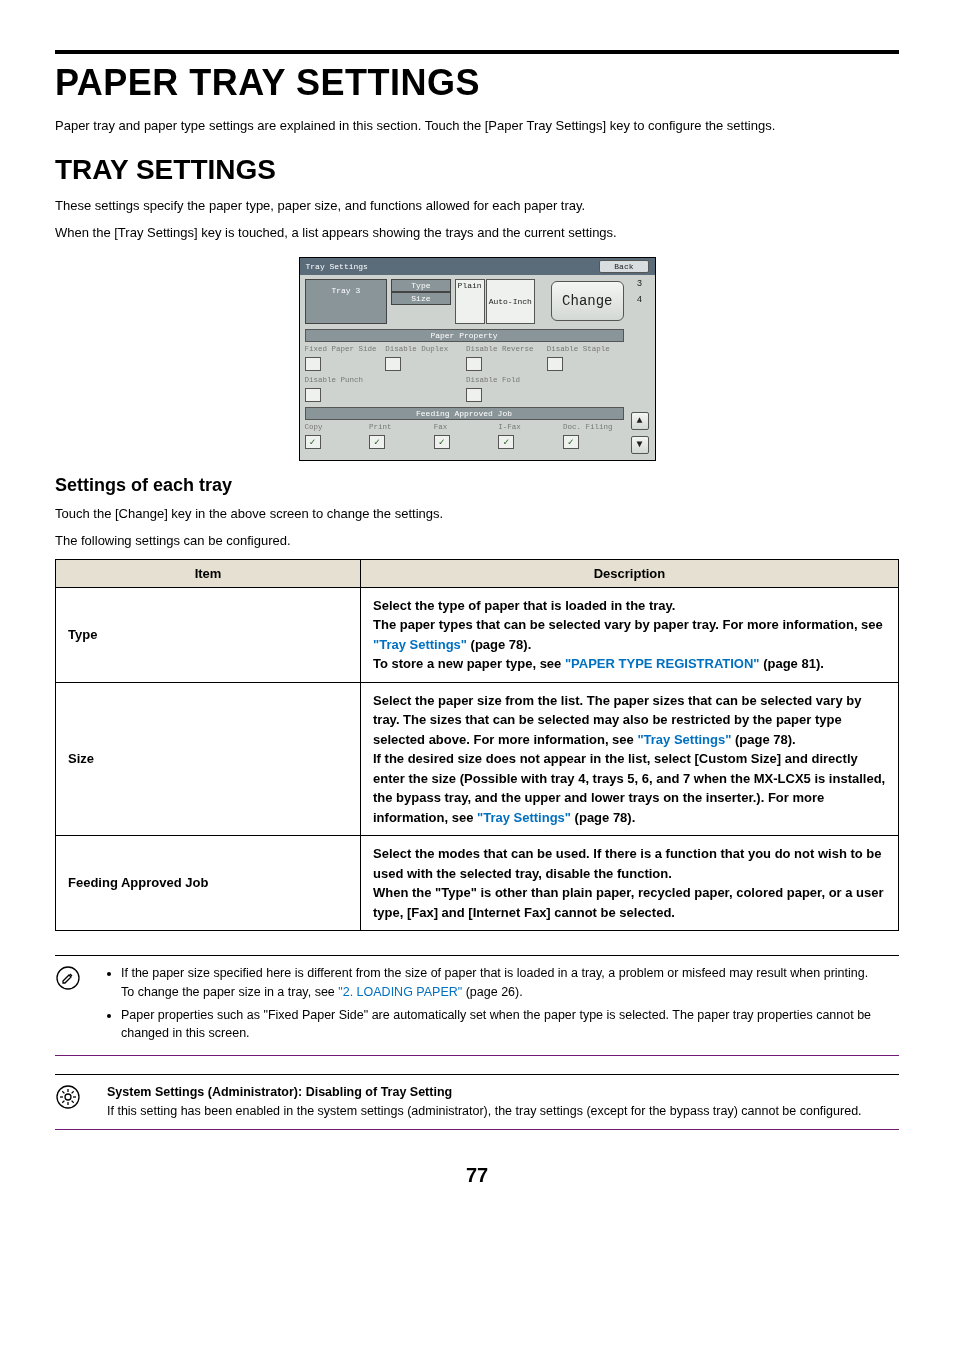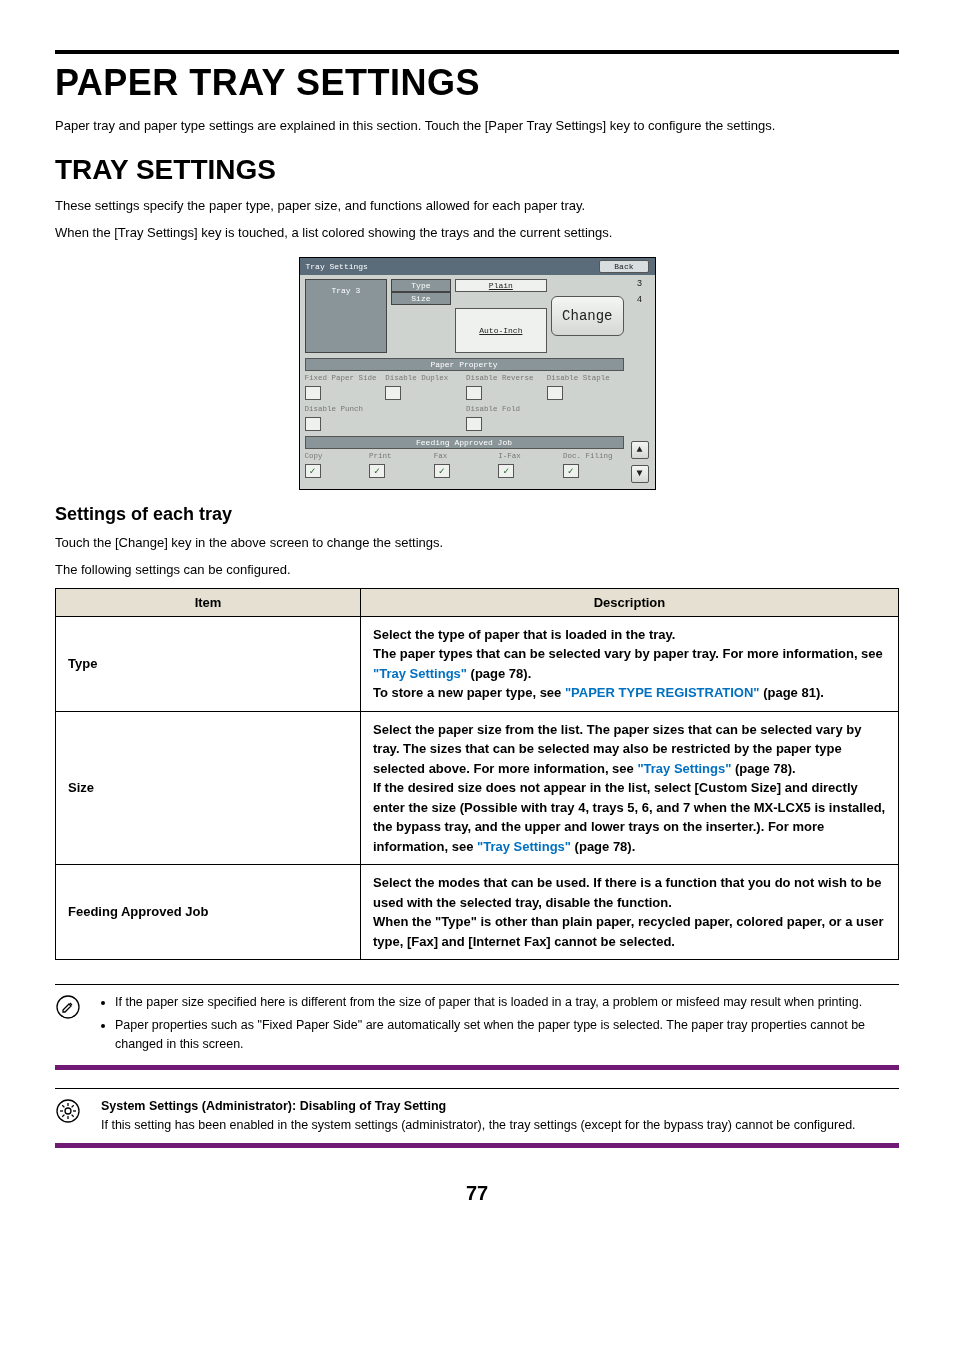--- a/index.html
+++ b/index.html
@@ -153,25 +153,25 @@
     line-height: 1.5;
     font-weight: bold;
   }
   table.settings td.item {
     width: 280px;
   }
 
   
   .note-block {
     border-top: 1px solid #000;
-    border-bottom: 5px solid #701a75;
+    border-bottom: 1px solid #701a75;
     margin-top: 24px;
     padding: 8px 0;
     display: flex;
-    gap: 20px;
+    gap: 26px;
     justify-content: center;
   }
   .note-block + .note-block { margin-top: 18px; }
   .note-icon {
     width: 26px;
     display: flex;
     align-items: flex-start;
     justify-content: center;
     padding-top: 2px;
   }
@@ -196,38 +196,38 @@
 
 <div class="rule-thick"></div>
 
 <h1>PAPER TRAY SETTINGS</h1>
 
 <p>Paper tray and paper type settings are explained in this section. Touch the [Paper Tray Settings] key to configure the settings.</p>
 
 <h2>TRAY SETTINGS</h2>
 
 <p>These settings specify the paper type, paper size, and functions allowed for each paper tray.</p>
-<p>When the [Tray Settings] key is touched, a list colored showing the trays and the current settings.</p>
+<p>When the [Tray Settings] key is touched, a list appears showing the trays and the current settings.</p>
 
 <div class="lcd-wrap">
   <div class="lcd">
     <div class="lcd-titlebar">
       <span>Tray Settings</span>
       <span class="btn-back">Back</span>
     </div>
     <div class="lcd-body">
       <div class="lcd-main">
 
         <div class="lcd-row">
           <div class="lcd-cell dark" style="flex:1.1; padding:6px 4px;">Tray 3</div>
           <div style="flex:0.9; display:flex; flex-direction:column; gap:0;">
             <div class="lcd-cell dark" style="padding:1px 2px;">Type</div>
             <div class="lcd-cell dark" style="padding:1px 2px;">Size</div>
           </div>
-          <div style="flex:1.4; display:flex; flex-direction:column; gap:16px;text-decoration:underline;">
+          <div style="flex:1.4; display:flex; flex-direction:row; gap:1px;">
             <div class="lcd-cell plain" style="padding:1px 2px;">Plain</div>
             <div class="lcd-cell plain" style="padding:17px 2px;">Auto-Inch</div>
           </div>
           <div style="flex:1; display:flex; align-items:center; justify-content:center;">
             <span class="lcd-btn">Change</span>
           </div>
         </div>
 
         <div class="lcd-strip">Paper Property</div>
 
@@ -339,20 +339,21 @@
     <svg width="24" height="24" viewBox="0 0 24 24">
       <circle cx="12" cy="12" r="11" fill="none" stroke="#000" stroke-width="1.3"></circle>
       <path d="M7 15 L13 9 L15 11 L9 17 L7 17 Z" fill="none" stroke="#000" stroke-width="1.3"></path>
       <path d="M14 8 L16 10" stroke="#000" stroke-width="1.3"></path>
     </svg>
   </div>
   <div class="note-text">
     <ul>
       <li>
         <span>If the paper size specified here is different from the size of paper that is loaded in a tray, a problem or misfeed may result when printing.</span><br>
+        <span class="indent"><span>To change the paper size in a tray, see </span><span class="link">"2. LOADING PAPER"</span><span> (page 26).</span></span>
       </li>
       <li>Paper properties such as "Fixed Paper Side" are automatically set when the paper type is selected. The paper tray properties cannot be changed in this screen.</li>
     </ul>
   </div>
 </div>
 
 <div class="note-block">
   <div class="note-icon">
     <svg width="24" height="24" viewBox="0 0 24 24">
       <circle cx="12" cy="12" r="11" fill="none" stroke="#000" stroke-width="1.3"></circle>

